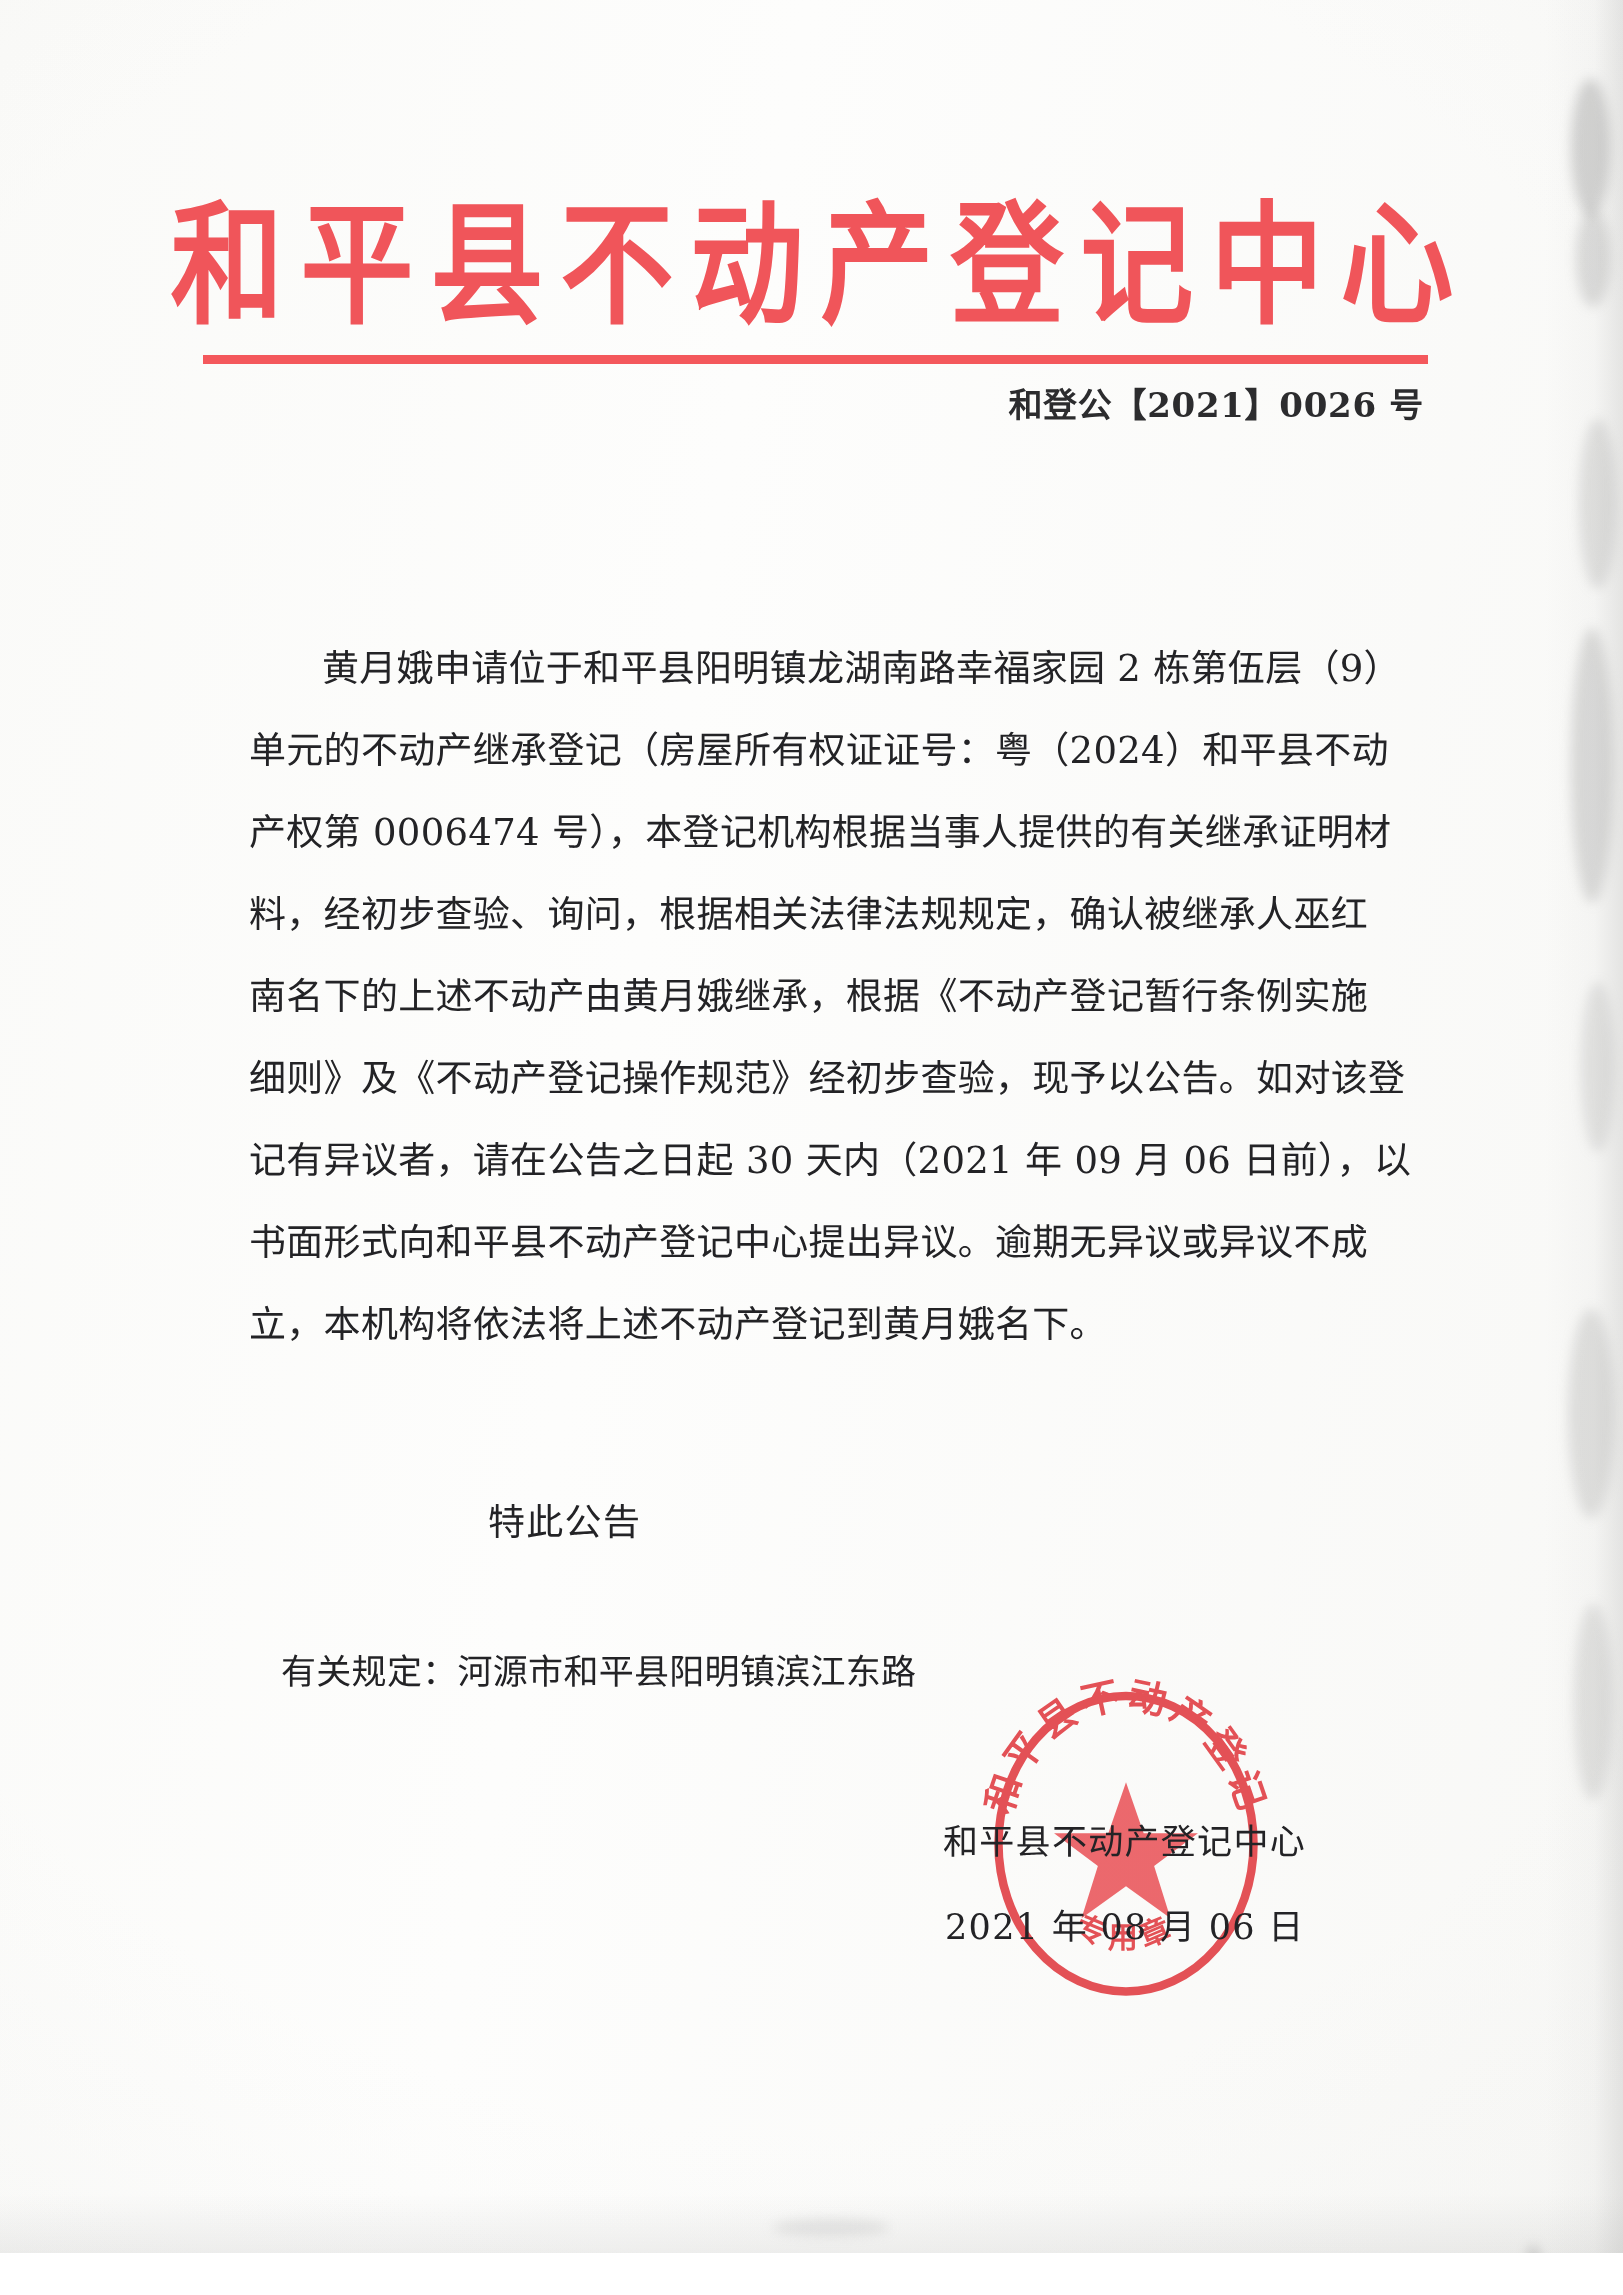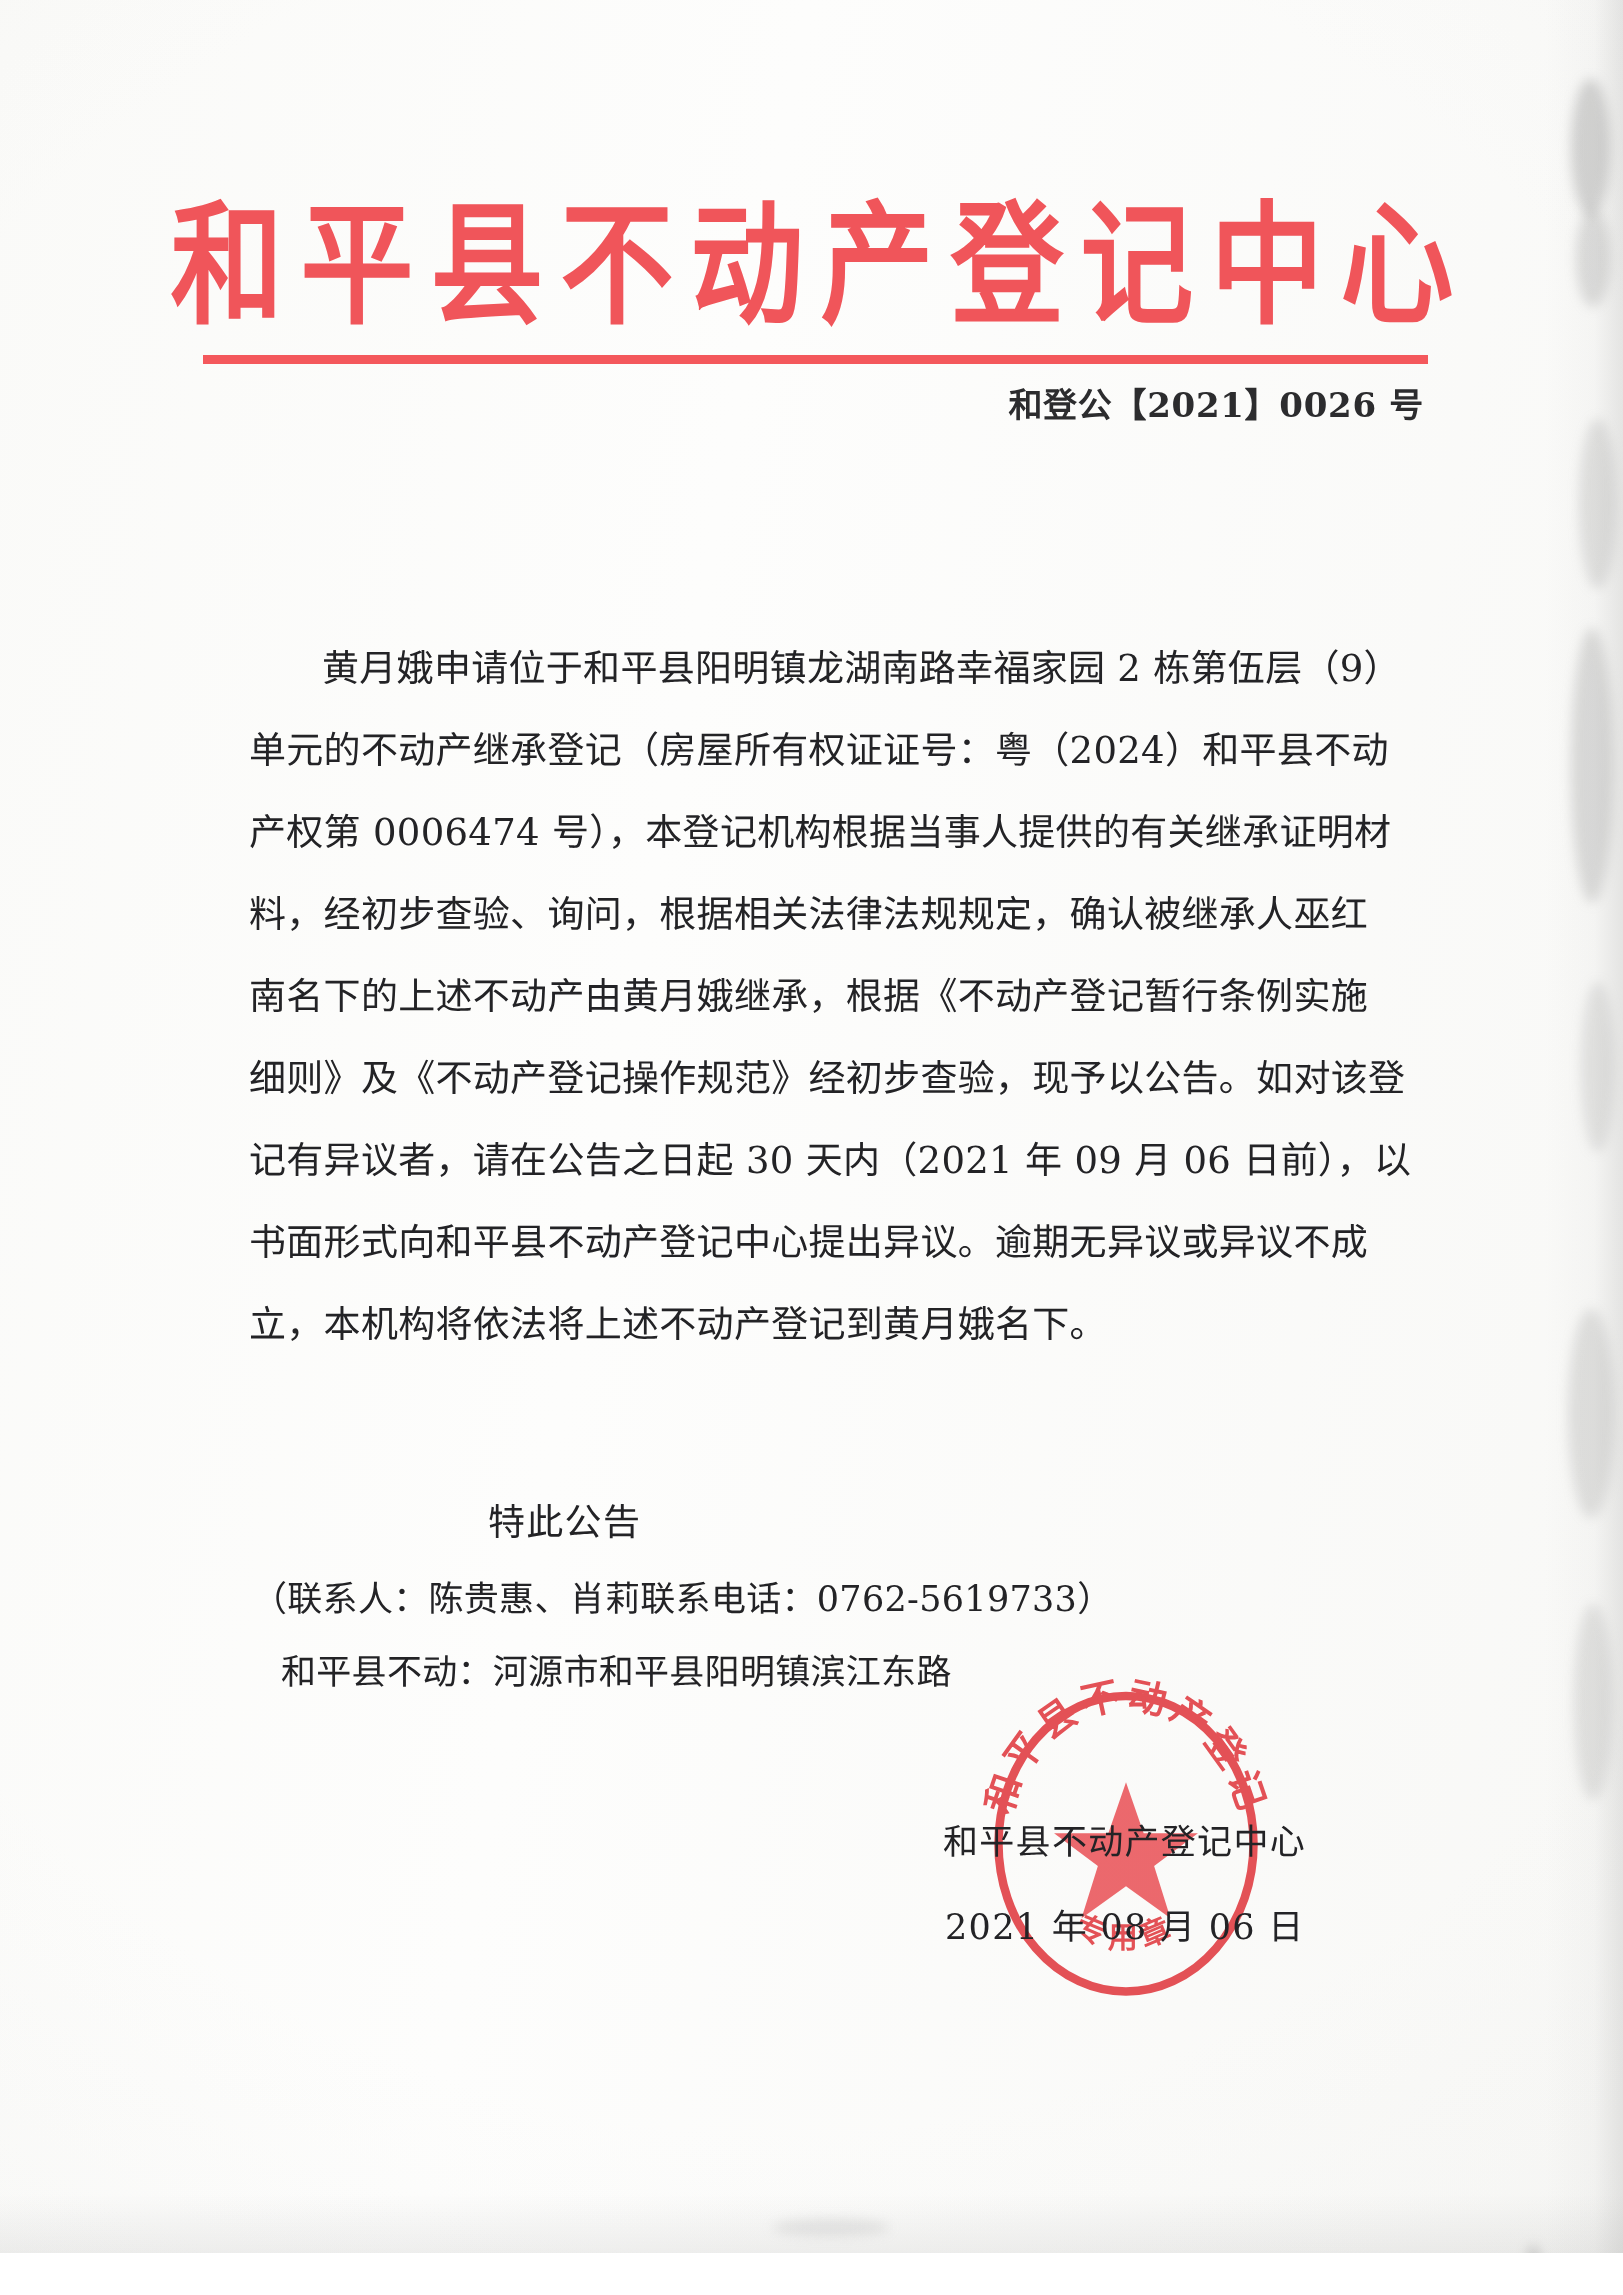--- a/index.html
+++ b/index.html
@@ -228,23 +228,22 @@
     <div class="body-line">料，经初步查验、询问，根据相关法律法规规定，确认被继承人巫红</div>
     <div class="body-line">南名下的上述不动产由黄月娥继承，根据《不动产登记暂行条例实施</div>
     <div class="body-line">细则》及《不动产登记操作规范》经初步查验，现予以公告。如对该登</div>
     <div class="body-line">记有异议者，请在公告之日起 30 天内（2021 年 09 月 06 日前），以</div>
     <div class="body-line">书面形式向和平县不动产登记中心提出异议。逾期无异议或异议不成</div>
     <div class="body-line">立，本机构将依法将上述不动产登记到黄月娥名下。</div>
   </div>
 
   <div class="closing">特此公告</div>
 
-  <div class="contact-line contact-person">（联系人：陈贵惠、肖莉联系电话：0762-5619733）</div>
-
-  <div class="contact-line contact-address">和平县不动：河源市和平县阳明镇滨江东路</div>
+
+  <div class="contact-line contact-address">有关规定：河源市和平县阳明镇滨江东路</div>
 
   <div class="seal">
     <svg viewBox="0 0 470 500" xmlns="http://www.w3.org/2000/svg">
       <defs>
         <path id="sealArcTop" d="M 55,258 A 180,212 0 0 1 415,258"></path>
         <path id="sealArcBottom" d="M 88,300 A 160,185 0 0 0 382,300"></path>
       </defs>
       <ellipse cx="235" cy="252" rx="195" ry="226" fill="none" stroke="#e03a40" stroke-width="13"></ellipse>
       <polygon points="235,158 262,236 345,236 278,286 303,366 235,317 167,366 192,286 125,236 208,236" fill="#e8474c" opacity="0.92"></polygon>
       <text class="seal-arc-text">

